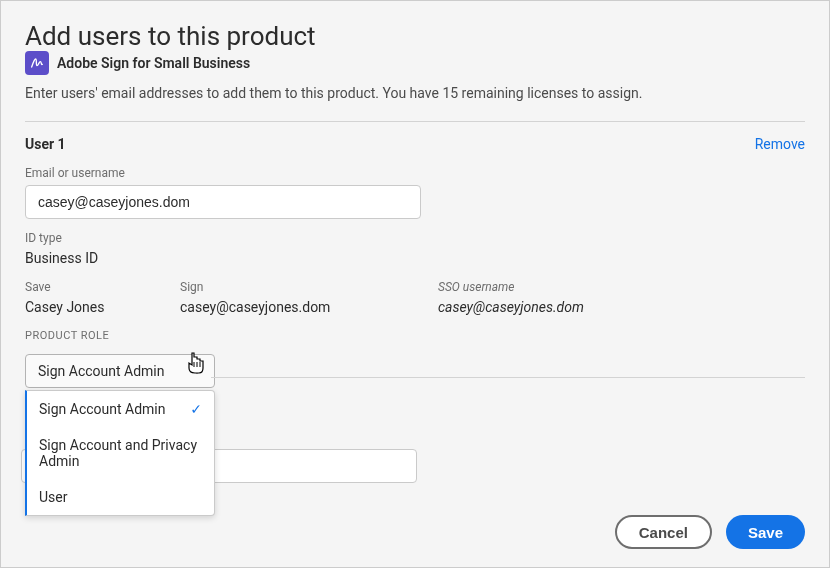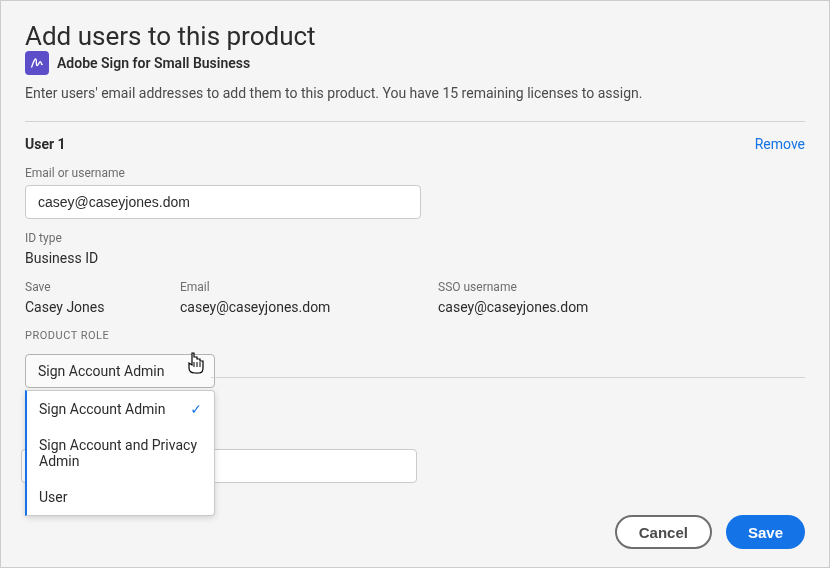--- a/index.html
+++ b/index.html
@@ -111,21 +111,21 @@
     .columns {
       display: flex;
       gap: 0;
       margin-bottom: 14px;
     }
     .col {
       flex: 0 0 auto;
     }
     .col:nth-child(1) { width: 155px; }
     .col:nth-child(2) { width: 258px; }
-    .col:nth-child(3) { width: 260px; }
+    .col:nth-child(3) { width: 260px; font-style: italic; }
     .col-label {
       font-size: 12px;
       color: #6e6e6e;
       margin-bottom: 5px;
     }
     .col-value {
       font-size: 14px;
       color: #2c2c2c;
     }
     .role-label {
@@ -266,21 +266,21 @@
 
   <div class="field-label">ID type</div>
   <div class="static-value">Business ID</div>
 
   <div class="columns">
     <div class="col">
       <div class="col-label">Save</div>
       <div class="col-value">Casey Jones</div>
     </div>
     <div class="col">
-      <div class="col-label">Email</div>
+      <div class="col-label">Sign</div>
       <div class="col-value">casey@caseyjones.dom</div>
     </div>
     <div class="col">
       <div class="col-label">SSO username</div>
       <div class="col-value">casey@caseyjones.dom</div>
     </div>
   </div>
 
   <div class="role-label">PRODUCT ROLE</div>
   <div class="dropdown-wrapper">

